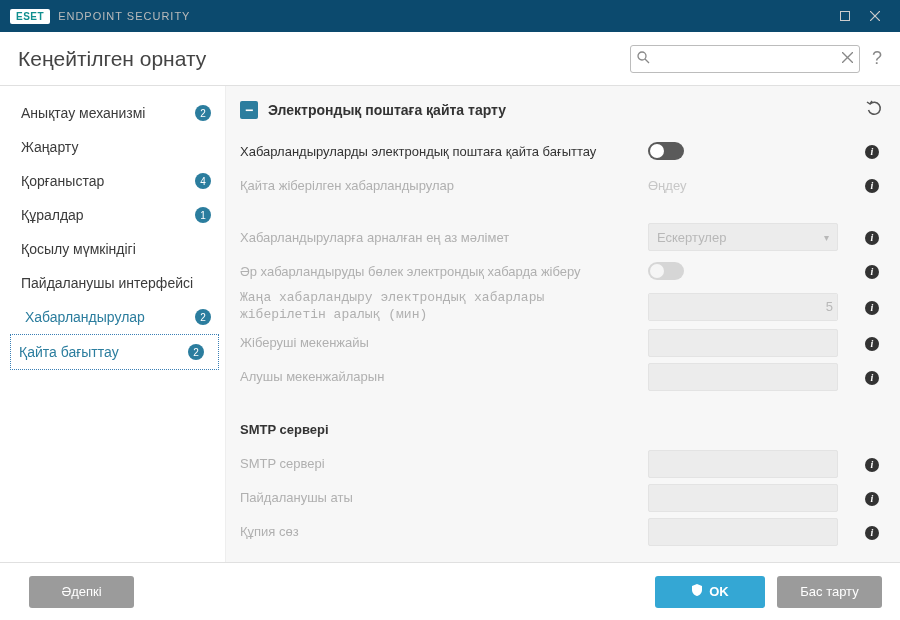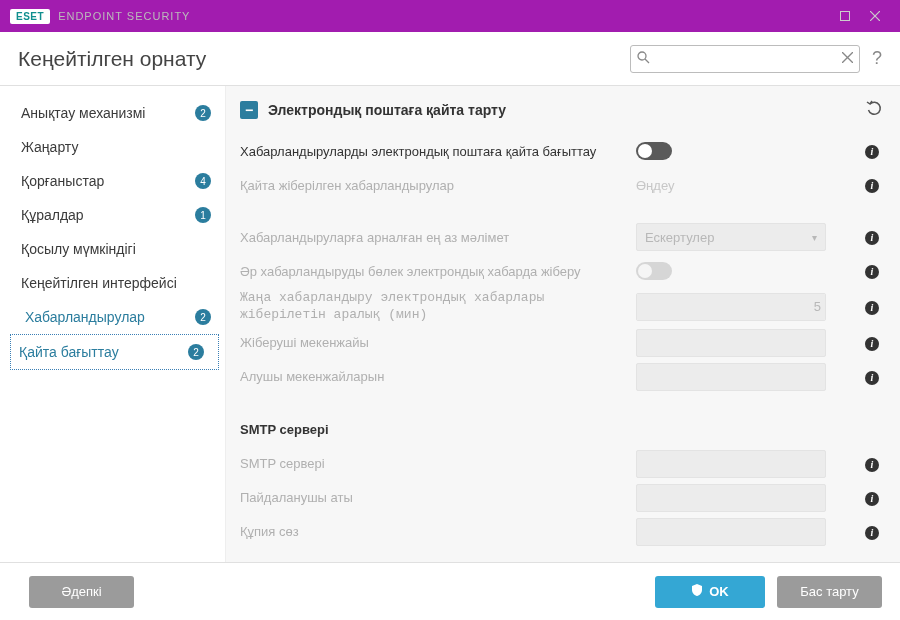--- a/index.html
+++ b/index.html
@@ -1,18 +1,18 @@
 <!DOCTYPE html>
 <html><head>
 <meta charset="utf-8">
 <style>
 * { box-sizing: border-box; margin: 0; padding: 0; font-family: "Segoe UI", Arial, sans-serif; }
 html, body { width: 900px; height: 620px; overflow: hidden; background: #fff; }
 
-.titlebar { height: 32px; background: #a21caf; color: #fff; display: flex; align-items: center; padding: 0 10px; font-size: 12px; }
+.titlebar { height: 32px; background: #0c4a6e; color: #fff; display: flex; align-items: center; padding: 0 10px; font-size: 12px; }
 .titlebar .brand { display: flex; align-items: center; gap: 8px; }
 .eset-logo { background: #fff; color: #0f8e8e; font-weight: bold; font-size: 10px; padding: 2px 6px; border-radius: 2px; letter-spacing: 0.5px; }
 .titlebar .product { color: #bbb; letter-spacing: 1px; font-size: 11px; }
 .titlebar .spacer { flex: 1; }
 .titlebar .win-btn { width: 30px; height: 20px; display: flex; align-items: center; justify-content: center; color: #ccc; cursor: pointer; }
 
 .header { height: 54px; border-bottom: 1px solid #e0e0e0; display: flex; align-items: center; padding: 0 18px; }
 .header-title { font-size: 21px; color: #444; font-weight: 400; }
 .header .spacer { flex: 1; }
 .search-box { width: 230px; height: 28px; border: 1px solid #bcbcbc; border-radius: 3px; display: flex; align-items: center; padding: 0 6px; gap: 6px; }
@@ -29,21 +29,21 @@
 .badge { background: #2b7d9e; color: #fff; font-size: 10px; min-width: 16px; height: 16px; border-radius: 8px; display: inline-flex; align-items: center; justify-content: center; padding: 0 5px; margin-left: 6px; }
 .side-sub { margin-left: 4px; }
 .side-item.selected { border: 1px dotted #3a7fb5; color: #2b7d9e; margin: 0 6px 0 10px; padding-left: 8px; }
 
 .content { flex: 1; background: #f7f7f7; border-left: 1px solid #eee; overflow-y: auto; padding: 14px 18px 14px 14px; }
 .section-head { display: flex; align-items: center; gap: 10px; margin-bottom: 14px; }
 .collapse-btn { width: 18px; height: 18px; background: #2b7d9e; color: #fff; display: flex; align-items: center; justify-content: center; font-weight: bold; font-size: 14px; border-radius: 2px; cursor: pointer; }
 .section-title { font-size: 14px; font-weight: 600; color: #333; flex: 1; }
 .undo-icon { color: #555; font-size: 16px; cursor: pointer; }
 
-.row { display: flex; align-items: center; min-height: 34px; padding: 2px 0; gap: 26px; }
+.row { display: flex; align-items: center; min-height: 34px; padding: 2px 0; gap: 14px; }
 .row .row-label { flex: 1; font-size: 13px; color: #333; }
 .row.disabled .row-label { color: #b0b0b0; }
 .row .control { width: 200px; display: flex; align-items: center; }
 .row .info { width: 20px; text-align: center; color: #333; font-size: 13px; cursor: pointer; }
 .row .info-icon { display:inline-flex; width:14px; height:14px; border-radius:50%; background:#333; color:#fff; align-items:center; justify-content:center; font-size:10px; font-weight:bold; font-style: italic; font-family: Georgia, serif;}
 .row.disabled .row-label.multi { line-height: 1.3; font-family: Liberation Mono, monospace; }
 
 .toggle { width: 36px; height: 18px; background: #5a5a5a; border-radius: 9px; position: relative; cursor: pointer; }
 .toggle::after { content: ""; position: absolute; width: 14px; height: 14px; background: #fff; border-radius: 50%; top: 2px; left: 2px; }
 .toggle.disabled { background: #d6d6d6; cursor: default; }
@@ -131,21 +131,21 @@
       <span class="badge">4</span>
     </div>
     <div class="side-item">
       <span class="label">Құралдар</span>
       <span class="badge">1</span>
     </div>
     <div class="side-item">
       <span class="label">Қосылу мүмкіндігі</span>
     </div>
     <div class="side-item">
-      <span class="label">Кеңейтілген интерфейсі</span>
+      <span class="label">Пайдаланушы интерфейсі</span>
     </div>
     <div class="side-item accent side-sub">
       <span class="label">Хабарландырулар</span>
       <span class="badge">2</span>
     </div>
     <div class="side-item selected side-sub">
       <span class="label">Қайта бағыттау</span>
       <span class="badge">2</span>
     </div>
   </div>

